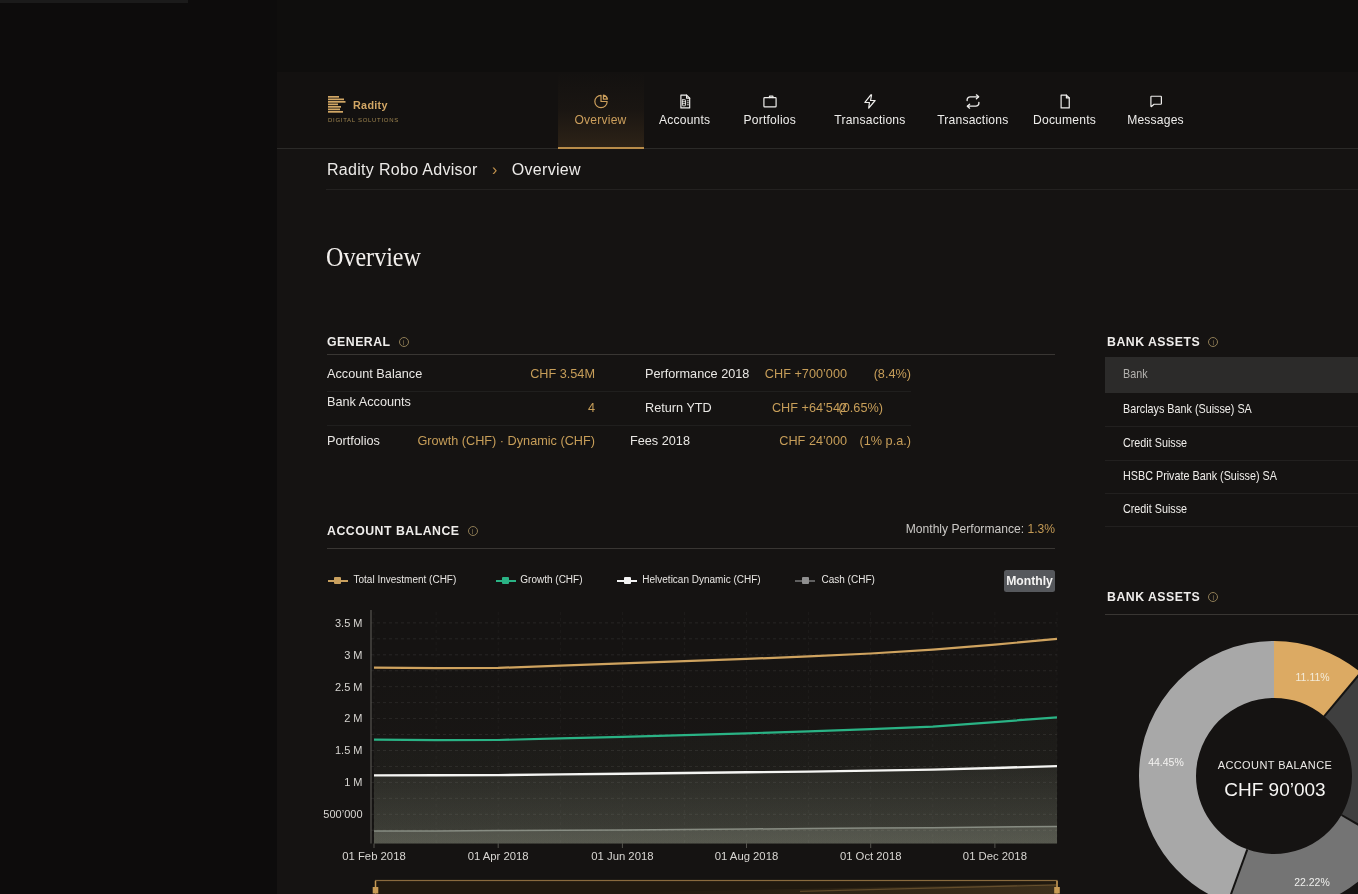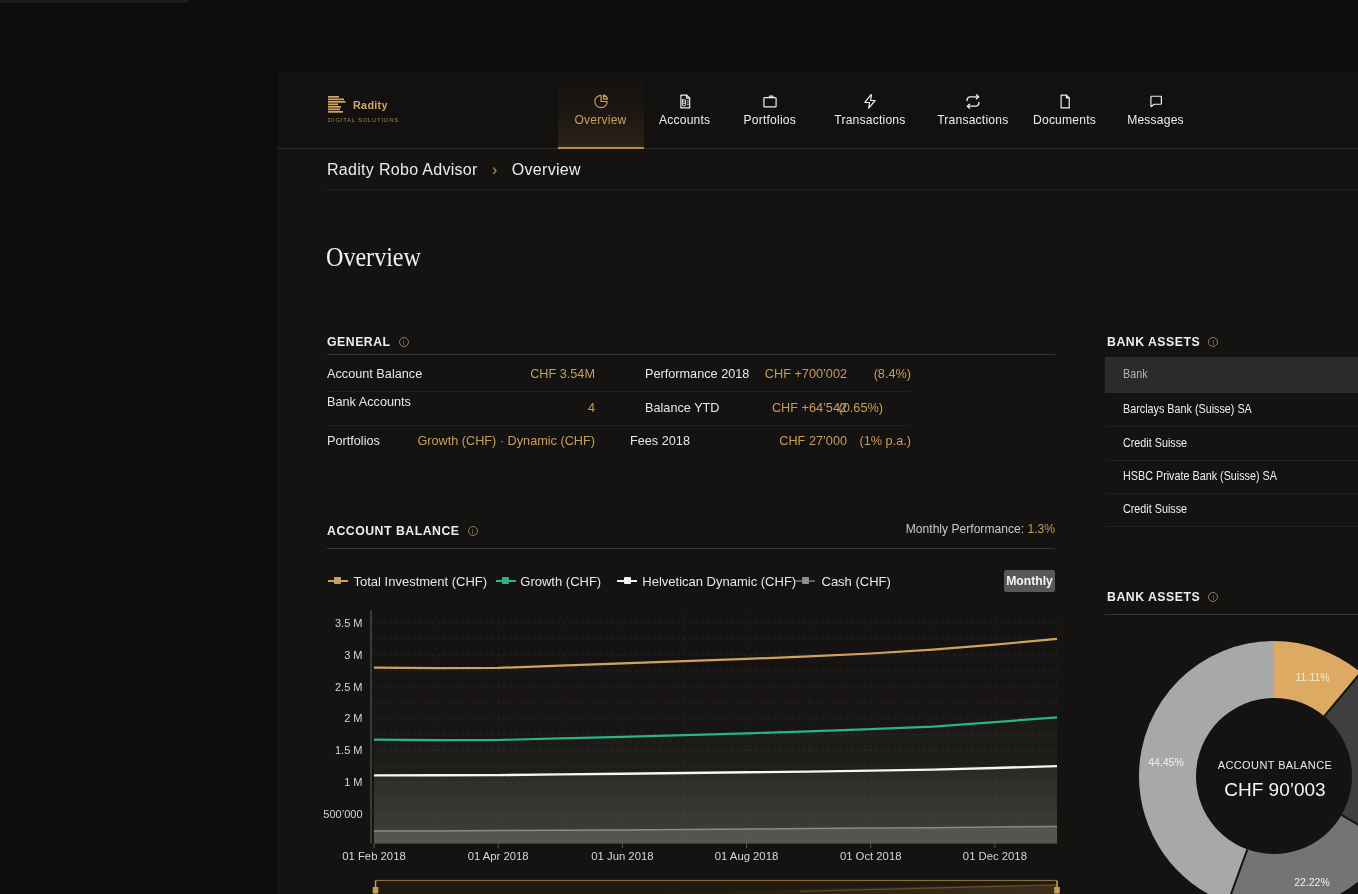--- a/index.html
+++ b/index.html
@@ -34,21 +34,21 @@
   font-size:7px; line-height:9px; text-align:center; color:#8e7c55; vertical-align:1px; margin-left:8px;
   font-weight:400; letter-spacing:0;}
 
 .glabel { position:absolute; color:#e9e7e4; font-size:12.7px; }
 .gval { position:absolute; color:#c79e59; font-size:12.7px; text-align:right; }
 .growsep { position:absolute; height:1px; background:rgba(255,255,255,0.05); }
 
 .srow { position:absolute; left:846px; color:#f0eeeb; font-size:12.4px; transform:scaleX(0.87); transform-origin:left top; }
 .ssep { position:absolute; left:828px; width:253px; height:1px; background:rgba(255,255,255,0.06); }
 
-.leg { position:absolute; font-size:13px; color:#e9e7e4; }
+.leg { position:absolute; font-size:10px; color:#e9e7e4; }
 .lmark { position:absolute; height:2px; width:20px; }
 .lsq { position:absolute; width:7px; height:7px; border-radius:1px; }
 </style>
 </head>
 <body>
 <div id="page">
   <div class="abs" style="left:277px;top:0;width:1081px;height:72px;background:#0f0e0d"></div>
   <div class="abs" id="topstrip"></div>
   <div class="abs" id="panel">
     <div class="abs" id="nav">
@@ -123,33 +123,33 @@
     </div>
     <div class="abs" id="crumb">Radity Robo Advisor&nbsp;&nbsp;&nbsp;<span style="color:#c0914d">›</span>&nbsp;&nbsp;&nbsp;Overview</div>
     <div class="abs" id="crumbline"></div>
     <div class="abs" id="h1">Overview</div>
 
     <div class="abs" style="left:50px;top:260px;" class2="sechead"><span class="sechead">GENERAL</span><span class="info">i</span></div>
     <div class="abs secline" style="left:50px;top:282px;width:728px;"></div>
     <div class="glabel" style="left:50px;top:295px">Account Balance</div>
     <div class="gval" style="left:150px;top:295px;width:168px">CHF 3.54M</div>
     <div class="glabel" style="left:368px;top:295px">Performance 2018</div>
-    <div class="gval" style="left:430px;top:295px;width:140px">CHF +700’002</div>
+    <div class="gval" style="left:430px;top:295px;width:140px">CHF +700’000</div>
     <div class="gval" style="left:580px;top:295px;width:54px">(8.4%)</div>
     <div class="growsep" style="left:50px;top:319px;width:584px"></div>
     <div class="glabel" style="left:50px;top:323px">Bank Accounts</div>
     <div class="gval" style="left:150px;top:328.5px;width:168px">4</div>
-    <div class="glabel" style="left:368px;top:328.5px">Balance YTD</div>
+    <div class="glabel" style="left:368px;top:328.5px">Return YTD</div>
     <div class="gval" style="left:430px;top:328.5px;width:140px">CHF +64’542</div>
     <div class="gval" style="left:552px;top:328.5px;width:54px">(0.65%)</div>
     <div class="growsep" style="left:50px;top:353px;width:584px"></div>
     <div class="glabel" style="left:50px;top:362px">Portfolios</div>
     <div class="gval" style="left:60px;top:362px;width:258px;white-space:nowrap">Growth (CHF) · Dynamic (CHF)</div>
     <div class="glabel" style="left:353px;top:362px">Fees 2018</div>
-    <div class="gval" style="left:430px;top:362px;width:140px">CHF 27’000</div>
+    <div class="gval" style="left:430px;top:362px;width:140px">CHF 24’000</div>
     <div class="gval" style="left:580px;top:362px;width:54px">(1% p.a.)</div>
 
     <div class="abs" style="left:50px;top:449px;"><span class="sechead">ACCOUNT BALANCE</span><span class="info">i</span></div>
     <div class="abs" style="left:585px;top:450px;width:193px;text-align:right;font-size:12.1px;color:#cbc9c6">Monthly Performance: <span style="color:#c49a55">1.3%</span></div>
     <div class="abs secline" style="left:50px;top:475.5px;width:728px;"></div>
     <div class="lmark" style="left:50.7px;top:507.5px;background:#c9a05e"></div>
     <div class="lsq" style="left:57.2px;top:505px;background:#c9a05e"></div>
     <div class="leg" style="left:76.5px;top:501.5px">Total Investment (CHF)</div>
     <div class="lmark" style="left:218.6px;top:507.5px;background:#2ab385"></div>
     <div class="lsq" style="left:225.1px;top:505px;background:#2ab385"></div>

